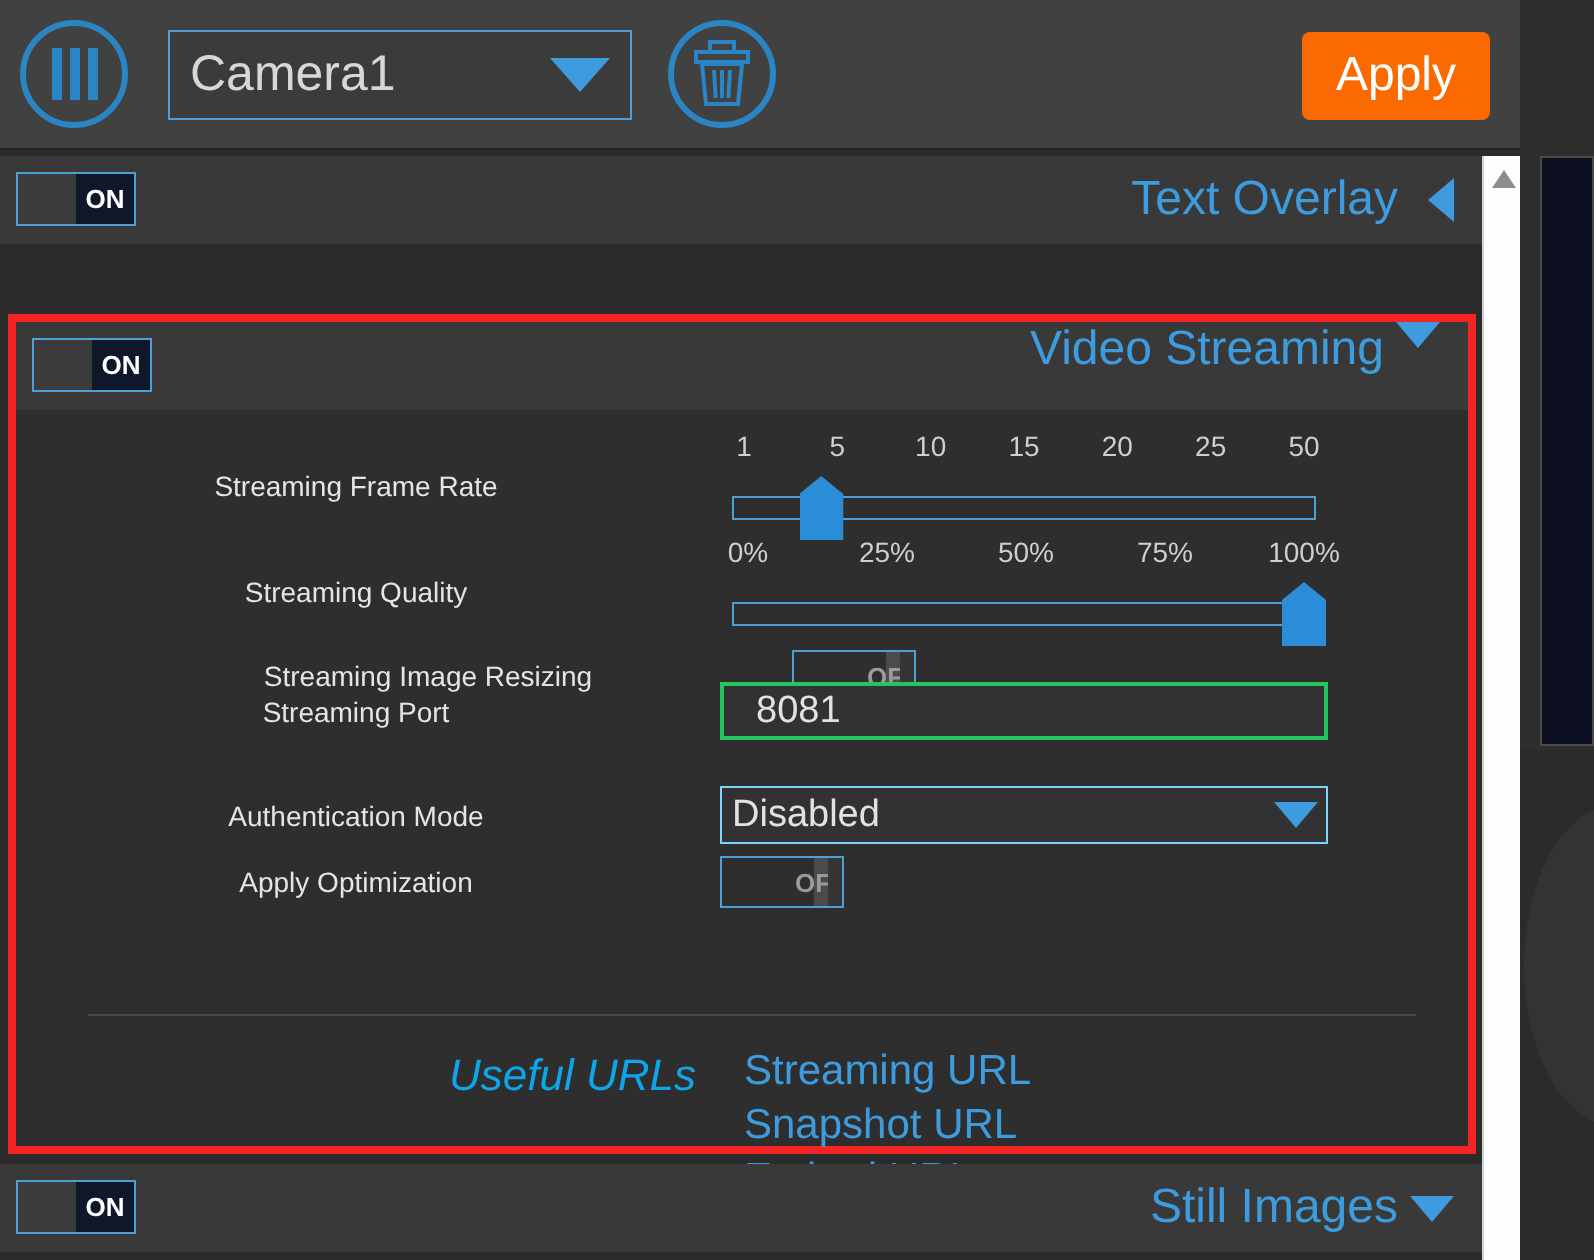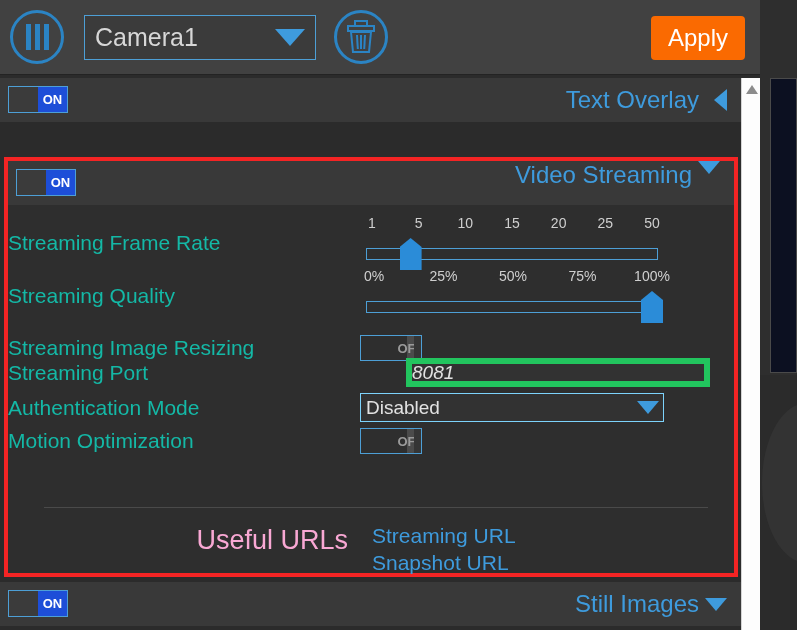--- a/index.html
+++ b/index.html
@@ -126,21 +126,21 @@
   .toggle {
     position: absolute; left: 8px; top: 8px;
     width: 60px; height: 27px;
     border: 1px solid #4d9fd6;
     display: flex; align-items: stretch;
     overflow: hidden;
     cursor: pointer;
   }
   .toggle .half { width: 50%; display: flex; align-items: center; justify-content: center; }
   .toggle.on .half.left  { background: #3b3b3b; }
-  .toggle.on .half.right { background: #1d4ed8; color: #ffffff; font-size: 13px; font-weight: bold; }
+  .toggle.on .half.right { background: #0f172a; color: #ffffff; font-size: 13px; font-weight: bold; }
 
   .toggle-inline {
     position: relative; width: 62px; height: 26px;
     border: 1px solid #4d9fd6;
     display: flex; align-items: stretch; overflow: hidden;
     cursor: pointer;
     padding-left: 46px;
   }
   .toggle-inline .half { width: 50%; display: flex; align-items: center; justify-content: center; }
   .toggle-inline .half.left  { background: #4b4b4b; color: #9a9a9a; font-size: 13px; font-weight: bold; }
@@ -159,22 +159,22 @@
     position: absolute; left: 0; top: 44px; width: 726px; height: 368px;
     background: #2e2e2e;
   }
 
   
   .row {
     position: absolute; left: 0; width: 726px;
     display: flex; align-items: center;
   }
   .row-label {
-    width: 352px; text-align: left; padding-right: 12px;
-    color: #14b8a6; font-size: 21px;
+    width: 352px; text-align: center; padding-right: 12px;
+    color: #e5e5e5; font-size: 14px;
     white-space: nowrap;
   }
   .row-field { flex: 1; display: flex; align-items: center; }
 
   
   .slider-wrap { position: relative; width: 304px; height: 56px; }
   .slider-ticks {
     position: absolute; left: 0; top: 0; width: 304px; height: 22px;
   }
   .slider-ticks span {
@@ -191,25 +191,24 @@
     position: absolute; top: 23px; width: 22px; height: 32px;
     transform: translateX(-50%);
     background: #2b8cd8;
     clip-path: polygon(50% 0%, 100% 28%, 100% 100%, 0% 100%, 0% 28%);
   }
 
   
   .text-input {
     width: 304px; height: 29px;
     background: #323232;
-    border: 6px solid #22c55e;
+    border: 2px solid #22c55e;
     color: #e2e2e2; font-size: 19px;
-    padding: 0 0;
+    padding: 0 16px;
     font-family: "Liberation Sans", sans-serif;
-    font-style: italic;
   }
   
   .select-box {
     width: 304px; height: 29px;
     background: #323232;
     border: 1px solid #7dd3fc;
     display: flex; align-items: center; padding: 0 4px 0 5px;
     cursor: pointer;
   }
   .select-box .value { flex: 1; color: #e2e2e2; font-size: 19px; }
@@ -221,21 +220,21 @@
   }
 
   .divider {
     position: absolute; left: 36px; top: 302px; width: 664px; height: 1px;
     background: #4a4a4a;
   }
 
   .urls-label {
     position: absolute; left: 0; top: 320px; width: 352px;
     text-align: right; padding-right: 12px;
-    color: #f9a8d4; font-size: 27px;
+    color: #0ea5e9; font-size: 22px; font-style: italic;
   }
   .urls-list {
     position: absolute; left: 364px; top: 318px;
   }
   .urls-list a {
     display: block;
     color: #3e9bdd; font-size: 21px;
     text-decoration: none; line-height: 1.28;
     cursor: pointer;
   }
@@ -336,49 +335,49 @@
                 <span style="left: 153px;">50%</span>
                 <span style="left: 222.5px;">75%</span>
                 <span style="left: 292px;">100%</span>
               </span>
             <span class="slider-track"></span>
             <span class="slider-handle" id="q-handle" style="left: 292px;"></span>
           </span>
         </span>
       </div>
 
-      <div class="row" style="top:130px;">
+      <div class="row" style="top:120px;margin-left:36px;">
         <span class="row-label">Streaming Image Resizing</span>
         <span class="row-field">
           <span class="toggle-inline">
             <span class="half left">OFF</span>
             <span class="half right"></span>
           </span>
         </span>
       </div>
 
-      <div class="row" style="top:153px;gap:46px;">
+      <div class="row" style="top:136px;">
         <span class="row-label">Streaming Port</span>
         <span class="row-field">
           <input class="text-input" value="8081" style="">
         </span>
       </div>
 
       <div class="row" style="top:188px;">
         <span class="row-label">Authentication Mode</span>
         <span class="row-field">
           <span class="select-box">
             <span class="value">Disabled</span>
             <span class="tri"></span>
           </span>
         </span>
       </div>
 
       <div class="row" style="top:223px;">
-        <span class="row-label">Motion Optimization</span>
+        <span class="row-label">Apply Optimization</span>
         <span class="row-field">
           <span class="toggle-inline">
             <span class="half left">OFF</span>
             <span class="half right"></span>
           </span>
         </span>
       </div>
 
       <div class="divider"></div>
 

